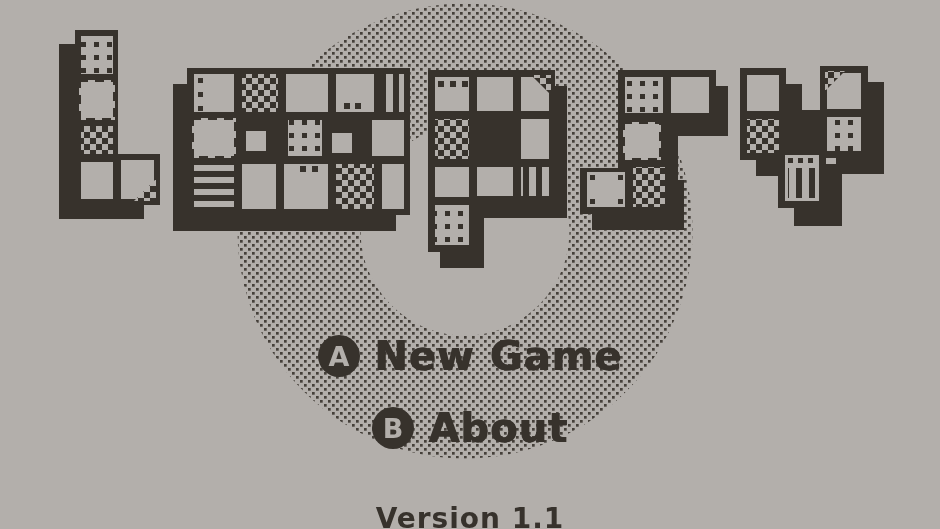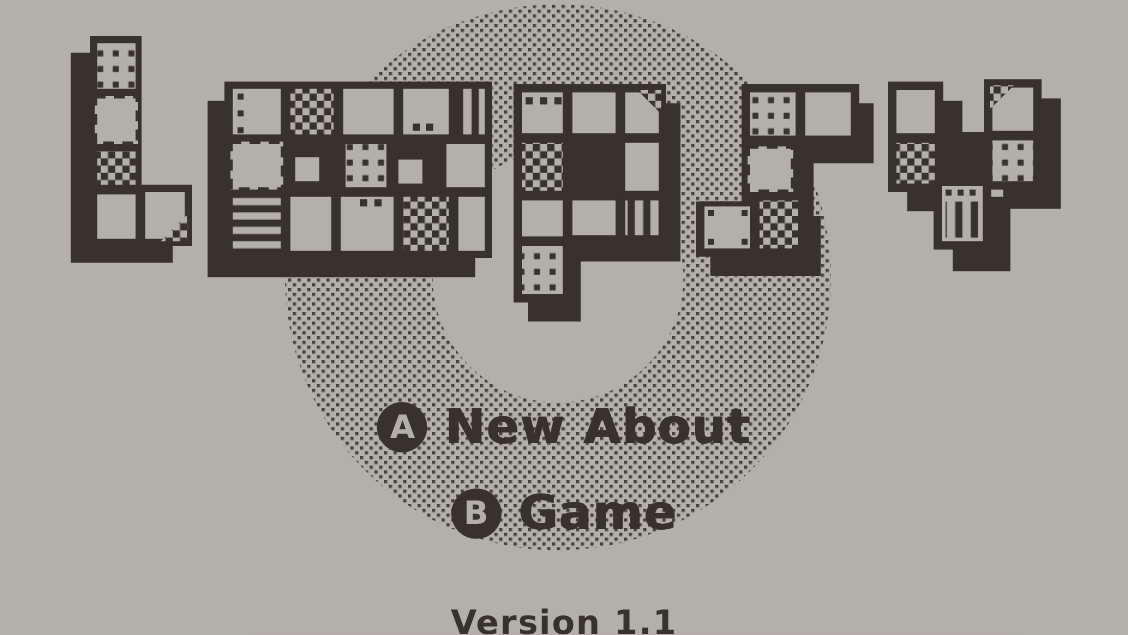--- a/index.html
+++ b/index.html
@@ -170,22 +170,22 @@
           <rect class="ink" x="798" y="158" width="5" height="5"></rect>
           <rect class="ink" x="808" y="158" width="5" height="5"></rect>
         <rect fill="url(#pvb)" x="788" y="168" width="28" height="30"></rect>
       </g>
     </g>
   </svg>
 
   <div>
     <div class="menu-row row-new-game">
       <span class="btn-icon">A</span>
-      <span class="menu-label">New About</span>
+      <span class="menu-label">New Game</span>
     </div>
     <div class="menu-row row-about">
       <span class="btn-icon">B</span>
-      <span class="menu-label">Game</span>
+      <span class="menu-label">About</span>
     </div>
   </div>
 
   <div class="version">Version 1.1</div>
 </div>
 
 </body></html>

